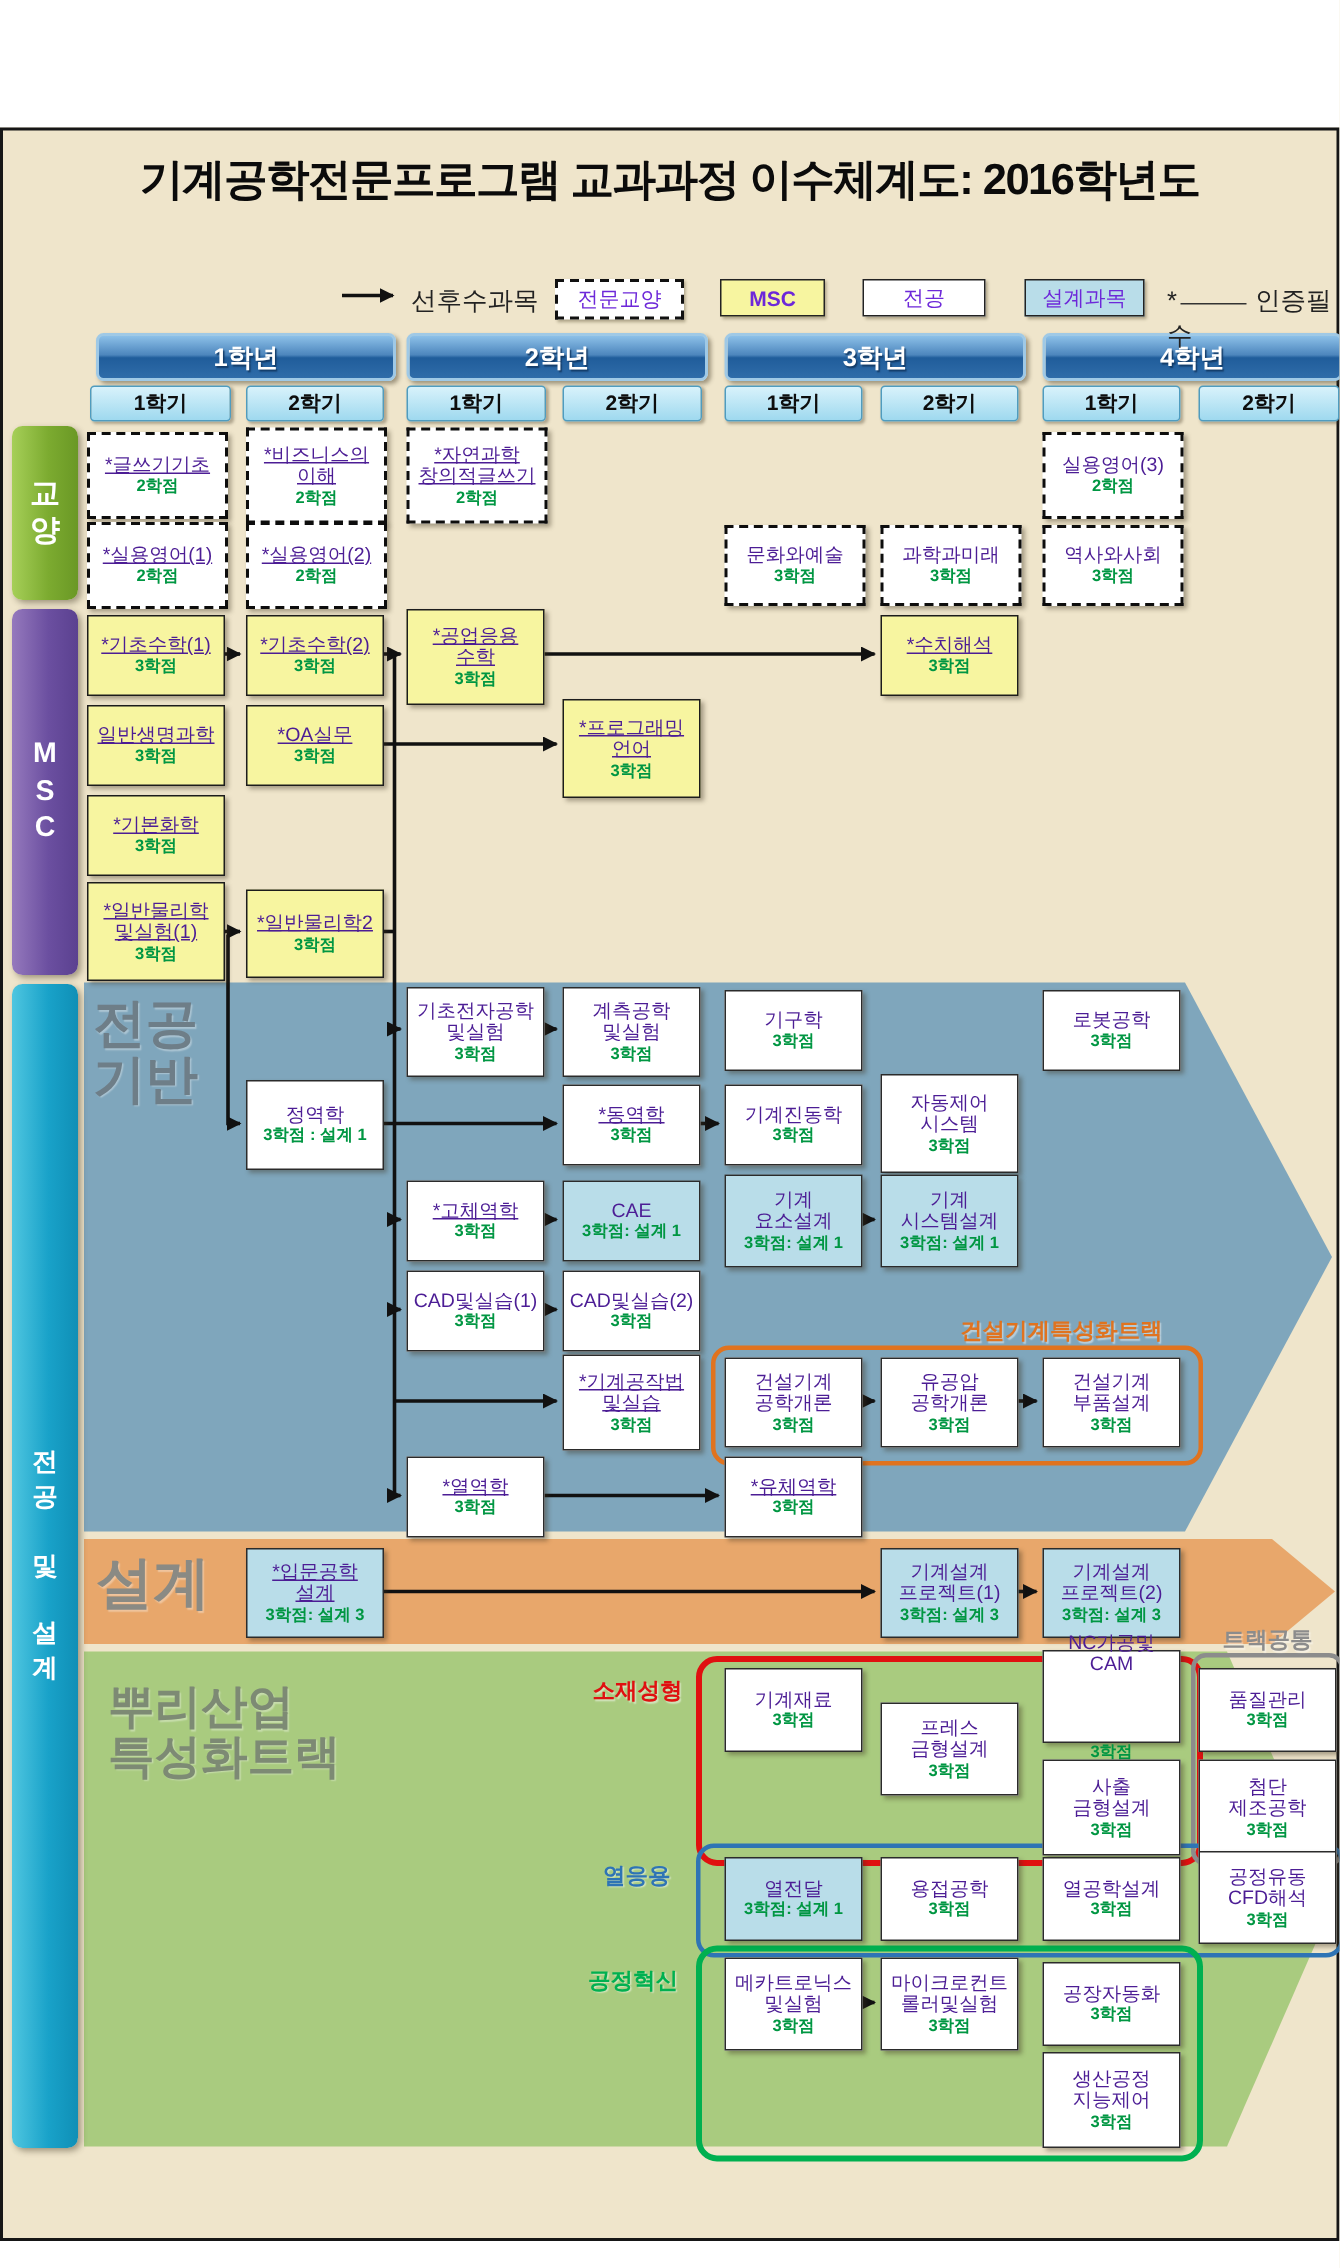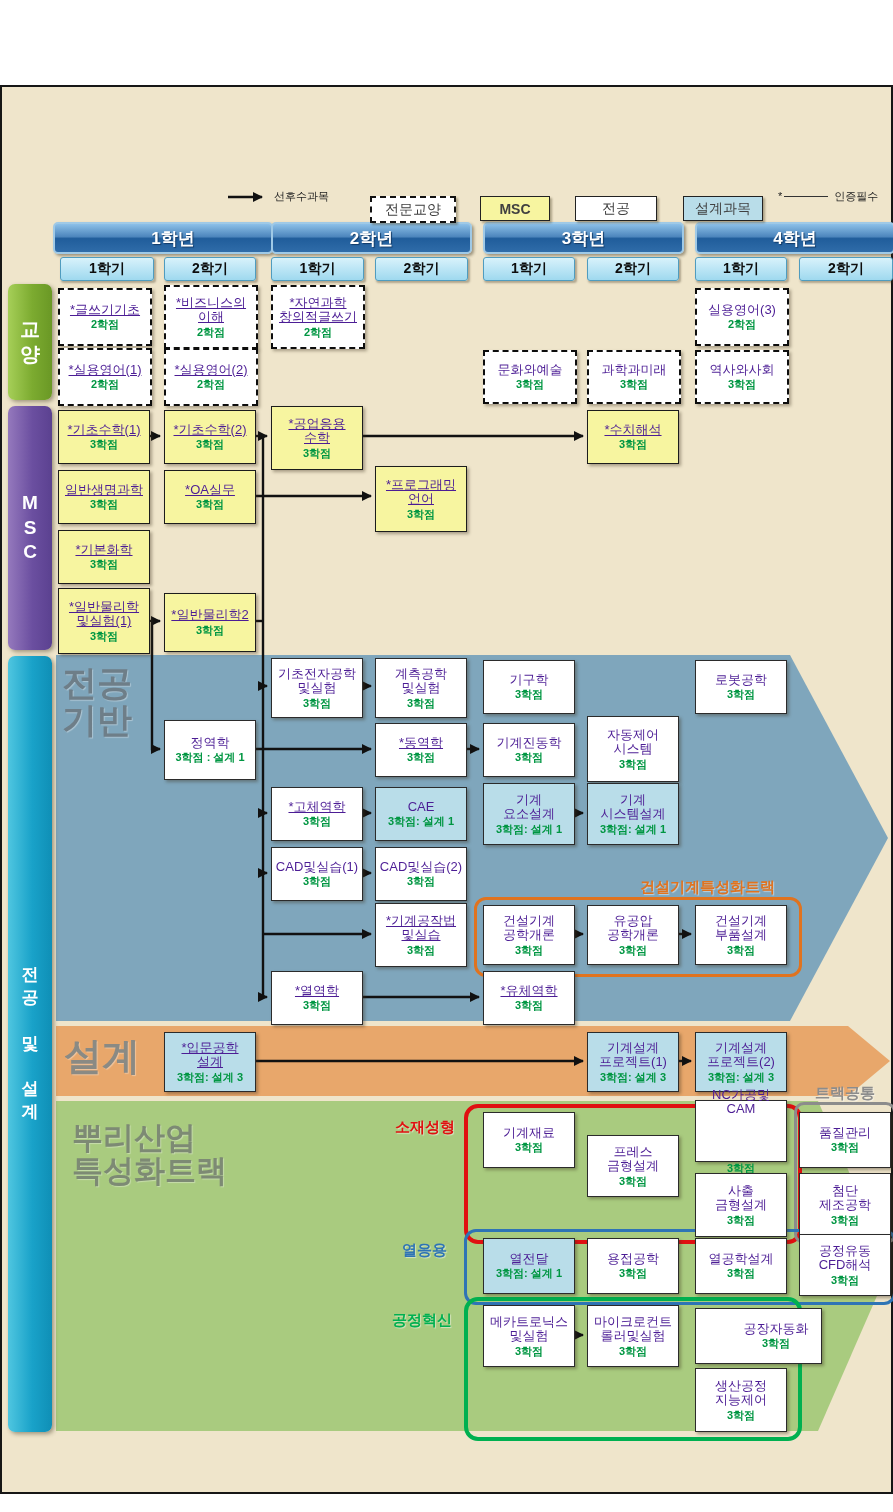--- a/index.html
+++ b/index.html
@@ -4,24 +4,24 @@
 <style>
   html,body{margin:0;padding:0;background:#ffffff;}
   #stage{position:relative;width:893px;height:1512px;overflow:hidden;
          font-family:"Liberation Sans","DejaVu Sans",sans-serif;}
   #panel{position:absolute;left:0;top:85px;width:889px;height:1405px;
          background:var(--page_bg);border:2px solid #161616;z-index:0;}
   .abs{position:absolute;}
   #title{position:absolute;left:0;top:100px;width:893px;text-align:center;
          font-size:29px;font-weight:bold;color:#0b0b0b;letter-spacing:-1px;z-index:8;}
   
-  .legend-text{position:absolute;top:189px;font-size:11px;color:#222;z-index:8;}
-  .legend-box{position:absolute;top:196px;height:23px;display:flex;align-items:center;justify-content:center;
+  .legend-text{position:absolute;top:189px;font-size:17px;color:#222;z-index:8;}
+  .legend-box{position:absolute;top:186px;height:23px;display:flex;align-items:center;justify-content:center;
               font-size:14px;font-weight:bold;background:#fff;border:1.6px solid #222;
-              box-shadow:1.5px 1.5px 2px rgba(70,60,30,.4);z-index:8;color:#404040;}
+              box-shadow:1.5px 1.5px 2px rgba(70,60,30,.4);z-index:8;color:#6d28d9;}
   .legend-box.ge{border:2.4px dashed #111;font-weight:normal;}
   .legend-box.msc{background:var(--msc_box);}
   .legend-box.design{background:var(--design_box);font-weight:normal;}
   .legend-box.major{font-weight:normal;}
   .cert-line{display:inline-block;width:44px;border-bottom:1.8px solid #333;margin:0 6px 3px 2px;}
   
   .year{position:absolute;top:222px;height:28px;border-radius:5px;z-index:7;
         background:linear-gradient(#8cc0e8 0%,#4d86bd 45%,#205d9b 52%,#2f6ca9 100%);
         border:2px solid #9fc9e6;box-shadow:2px 2px 3px rgba(60,50,30,.45);
         display:flex;align-items:center;justify-content:center;
@@ -77,32 +77,33 @@
 <div id="stage">
 
   <div id="panel"></div>
 
   <svg class="layer" width="893" height="1512">
     <polygon points="56,655 790,655 888,838 790,1021 56,1021" style="fill:var(--major_section)"></polygon>
     <polygon points="56,1026 848,1026 890,1061 848,1096 56,1096" style="fill:var(--design_section)"></polygon>
     <polygon points="56,1101 818,1101 890,1266 818,1431 56,1431" style="fill:var(--purli_section)"></polygon>
   </svg>
 
+  <div id="title">기계공학전문프로그램 교과과정 이수체계도: 2016학년도</div>
 
   <div class="legend-text" style="left:274px;">선후수과목</div>
   <div class="abs" id="legend-types" style="z-index:8;">
       <div class="legend-box ge" style="left: 370px; width: 82px;">전문교양</div>
       <div class="legend-box msc" style="left: 480px; width: 68px;">MSC</div>
       <div class="legend-box major" style="left: 575px; width: 80px;">전공</div>
       <div class="legend-box design" style="left: 683px; width: 78px;">설계과목</div>
     </div>
   <div class="legend-text" style="left:778px;"><span>*</span><span class="cert-line"></span><span>인증필수</span></div>
 
   <div>
-      <div class="year" style="left: 53px; width: 196px; padding-left: 20px;">1학년</div>
+      <div class="year" style="left: 64px; width: 196px;">1학년</div>
       <div class="sem" style="left: 60px; width: 92px;">1학기</div>
       <div class="sem" style="left: 164px; width: 90px;">2학기</div>
       <div class="year" style="left: 271px; width: 197px;">2학년</div>
       <div class="sem" style="left: 271px; width: 91px;">1학기</div>
       <div class="sem" style="left: 375px; width: 91px;">2학기</div>
       <div class="year" style="left: 483px; width: 197px;">3학년</div>
       <div class="sem" style="left: 483px; width: 90px;">1학기</div>
       <div class="sem" style="left: 587px; width: 90px;">2학기</div>
       <div class="year" style="left: 695px; width: 196px;">4학년</div>
       <div class="sem" style="left: 695px; width: 90px;">1학기</div>
@@ -409,21 +410,21 @@
       <div class="course major" style="left: 483px; top: 1305px; height: 60px;">
         <div class="nm">메카트로닉스
 및실험</div>
         <div class="cr">3학점</div>
       </div>
       <div class="course major" style="left: 587px; top: 1305px; height: 60px;">
         <div class="nm">마이크로컨트
 롤러및실험</div>
         <div class="cr">3학점</div>
       </div>
-      <div class="course major" style="left: 695px; top: 1308px; height: 54px; padding-left: 35px;">
+      <div class="course major" style="left: 695px; top: 1308px; height: 54px;">
         <div class="nm">공장자동화</div>
         <div class="cr">3학점</div>
       </div>
       <div class="course major" style="left: 695px; top: 1368px; height: 62px;">
         <div class="nm">생산공정
 지능제어</div>
         <div class="cr">3학점</div>
       </div>
     </div>
 

